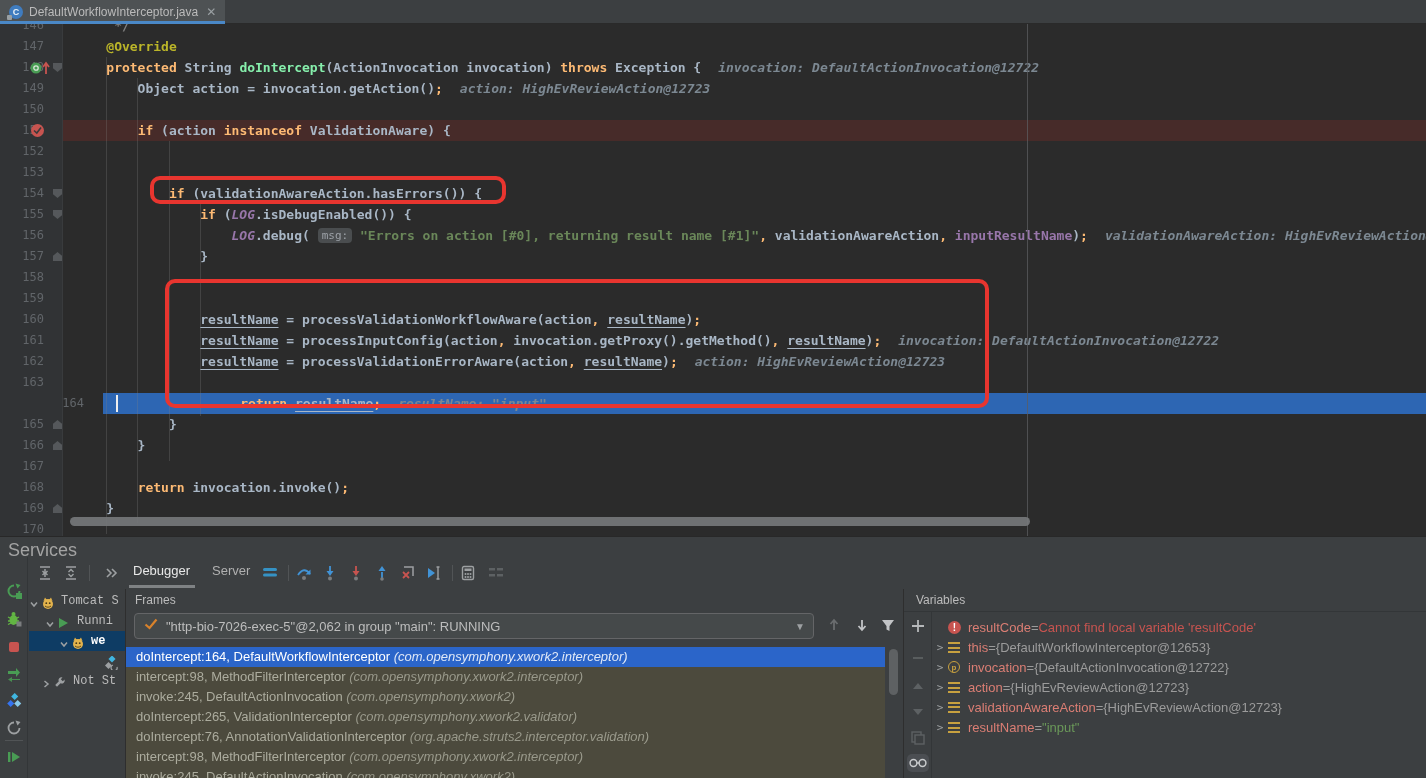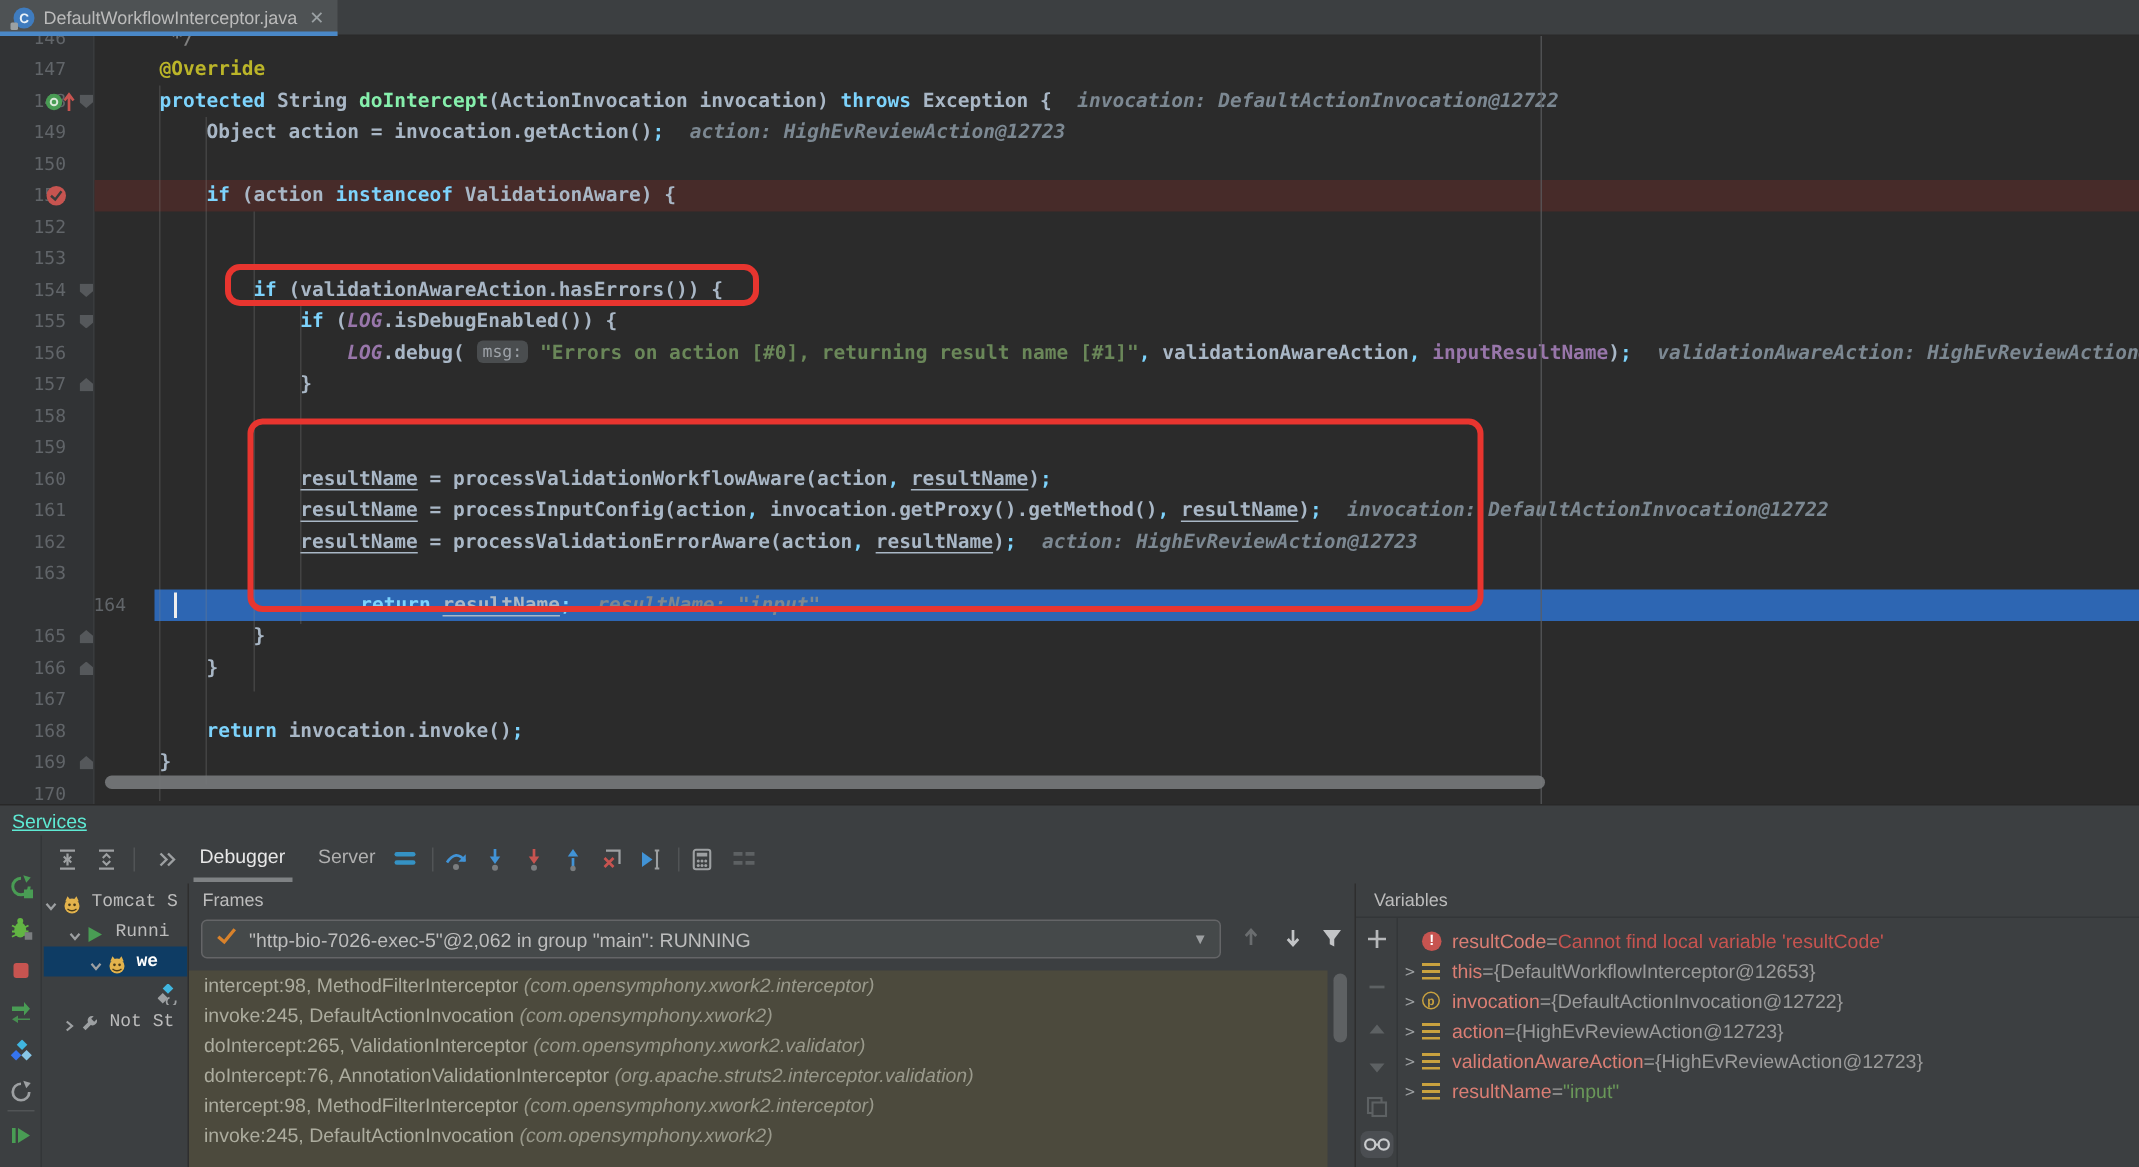--- a/index.html
+++ b/index.html
@@ -19,40 +19,40 @@
   .class-icon::after { content:""; position:absolute; left:-2px; bottom:-1px; width:5px; height:5px; background:#9aa0a3; border-radius:1px; }
   
   .editor { position:absolute; left:0; top:24px; width:1426px; height:512px; overflow:hidden; background:#2b2b2b; }
   .gutter-bg { position:absolute; left:0; top:0; height:100%; width:63px; background:#313335; border-right:1px solid #393b3d; }
   .code-row { position:absolute; left:0; width:1426px; height:21px; }
   .row-bg { position:absolute; left:63px; right:0; top:0; bottom:0; }
   .row-bg.bp { background:#472b29; }
   .row-bg.exec { background:#2d66b3; }
   .ln { position:absolute; left:0; top:0; width:44px; text-align:right; font-family:"DejaVu Sans Mono",monospace; font-size:12px; line-height:21px; color:#616569; }
   .code { position:absolute; left:75px; top:0; white-space:pre; font-family:"DejaVu Sans Mono",monospace; font-size:13px; line-height:21px; font-weight:bold; }
-  .tk-k { color:#7dd3fc; } .tk-p { color:#A9B7C6; } .tk-a { color:#BBB529; }
+  .tk-k { color:#fdba74; } .tk-p { color:#A9B7C6; } .tk-a { color:#BBB529; }
   .tk-m { color:#86efac; } .tk-f { color:#9876AA; } .tk-s { color:#6A8759; }
   .tk-fi { color:#9876AA; font-style:italic; }
   .tk-c { color:#808080; }
   .tk-u { color:#A9B7C6; text-decoration:underline; text-underline-offset:3px; }
   .tk-chip { display:inline-block; background:#4a4d4f; color:#9da2a8; font-size:11px; font-weight:normal; border-radius:4px; padding:0 4px; line-height:15px; vertical-align:1px; }
   .hint { font-style:italic; color:#7c8892; margin-left:17px; font-weight:bold; }
   .fold { position:absolute; left:53px; top:6px; width:9px; height:9px; background:#55585b; }
   .fold.down { clip-path:polygon(0 0,100% 0,100% 58%,50% 100%,0 58%); }
   .fold.up { clip-path:polygon(0 42%,50% 0,100% 42%,100% 100%,0 100%); }
   .gut-icon { position:absolute; left:30px; top:3px; }
   .caret { position:absolute; left:76px; top:2px; width:2px; height:17px; background:#eeeeee; }
   .redbox { position:absolute; border:4px solid #e8352f; border-radius:10px; pointer-events:none; z-index:6; }
   .indent-guide { position:absolute; width:1px; background:rgba(130,130,130,.28); z-index:5; }
   .margin-guide { position:absolute; left:1027px; top:0; width:1px; height:512px; background:rgba(92,94,96,.75); z-index:5; }
   .hscroll { position:absolute; left:70px; top:493px; width:960px; height:9px; background:#77797b; border-radius:5px; opacity:.9; z-index:7; }
   
   .services { position:absolute; left:0; top:536px; width:1426px; height:242px; background:#3c3f41; border-top:1px solid #282828; }
   .svc-header { position:absolute; left:0; top:0; width:100%; height:20px; }
-  .svc-title { position:absolute; left:8px; top:3px; font-size:13px; color:#5eead4;text-decoration:underline; }
+  .svc-title { position:absolute; left:8px; top:3px; font-size:18px; color:#a3a3a3; }
   .left-strip { position:absolute; left:0; top:20px; bottom:0; width:28px; border-right:1px solid #333638; }
   .strip-ic { position:absolute; left:6px; width:16px; height:16px; }
   .strip-sep { position:absolute; left:5px; width:18px; height:1px; background:#515456; }
   .tree { position:absolute; left:29px; top:52px; width:96px; bottom:0; overflow:hidden; }
   .tree-row { position:absolute; left:0; width:96px; height:20px; display:flex; align-items:center; white-space:nowrap;font-family:Liberation Mono, monospace; }
   .tree-row.sel { background:#0e3c64; }
   .tree-label { font-size:12px; color:#bcbcbc; margin-left:4px; }
   .tree-row.sel .tree-label { color:#ffffff; font-weight:bold; }
   .chev { width:10px; height:10px; flex:0 0 10px; }
   .dbg-toolbar { position:absolute; left:29px; top:20px; height:32px; right:0; }
@@ -414,20 +414,21 @@
     <span class="tbi" style="left:700px;top:28px;position:absolute" id="ic-up"><svg width="16" height="16" viewBox="0 0 16 16">
           <path d="M8 13V4M4.5 7 8 3l3.5 4" fill="none" stroke="#6A6D6F" stroke-width="1.8"></path>
         </svg></span>
     <span class="tbi" style="left:728px;top:28px;position:absolute" id="ic-down"><svg width="16" height="16" viewBox="0 0 16 16">
           <path d="M8 3v9M4.5 9 8 13l3.5-4" fill="none" stroke="#C2C4C6" stroke-width="1.8"></path>
         </svg></span>
     <span class="tbi" style="left:754px;top:28px;position:absolute" id="ic-filter"><svg width="16" height="16" viewBox="0 0 16 16">
           <path d="M2 3h12L9.5 9v5l-3-1.5V9Z" fill="#C2C4C6"></path>
         </svg></span>
     <div class="frames-list" id="frames-list">
+        <div class="frame-row sel"><span class="fm">doIntercept:164, DefaultWorkflowInterceptor </span><span class="fp">(com.opensymphony.xwork2.interceptor)</span></div>
         <div class="frame-row"><span class="fm">intercept:98, MethodFilterInterceptor </span><span class="fp">(com.opensymphony.xwork2.interceptor)</span></div>
         <div class="frame-row"><span class="fm">invoke:245, DefaultActionInvocation </span><span class="fp">(com.opensymphony.xwork2)</span></div>
         <div class="frame-row"><span class="fm">doIntercept:265, ValidationInterceptor </span><span class="fp">(com.opensymphony.xwork2.validator)</span></div>
         <div class="frame-row"><span class="fm">doIntercept:76, AnnotationValidationInterceptor </span><span class="fp">(org.apache.struts2.interceptor.validation)</span></div>
         <div class="frame-row"><span class="fm">intercept:98, MethodFilterInterceptor </span><span class="fp">(com.opensymphony.xwork2.interceptor)</span></div>
         <div class="frame-row"><span class="fm">invoke:245, DefaultActionInvocation </span><span class="fp">(com.opensymphony.xwork2)</span></div>
       </div>
     <div class="frames-scroll">
         <div class="frames-thumb"></div>
       </div>

